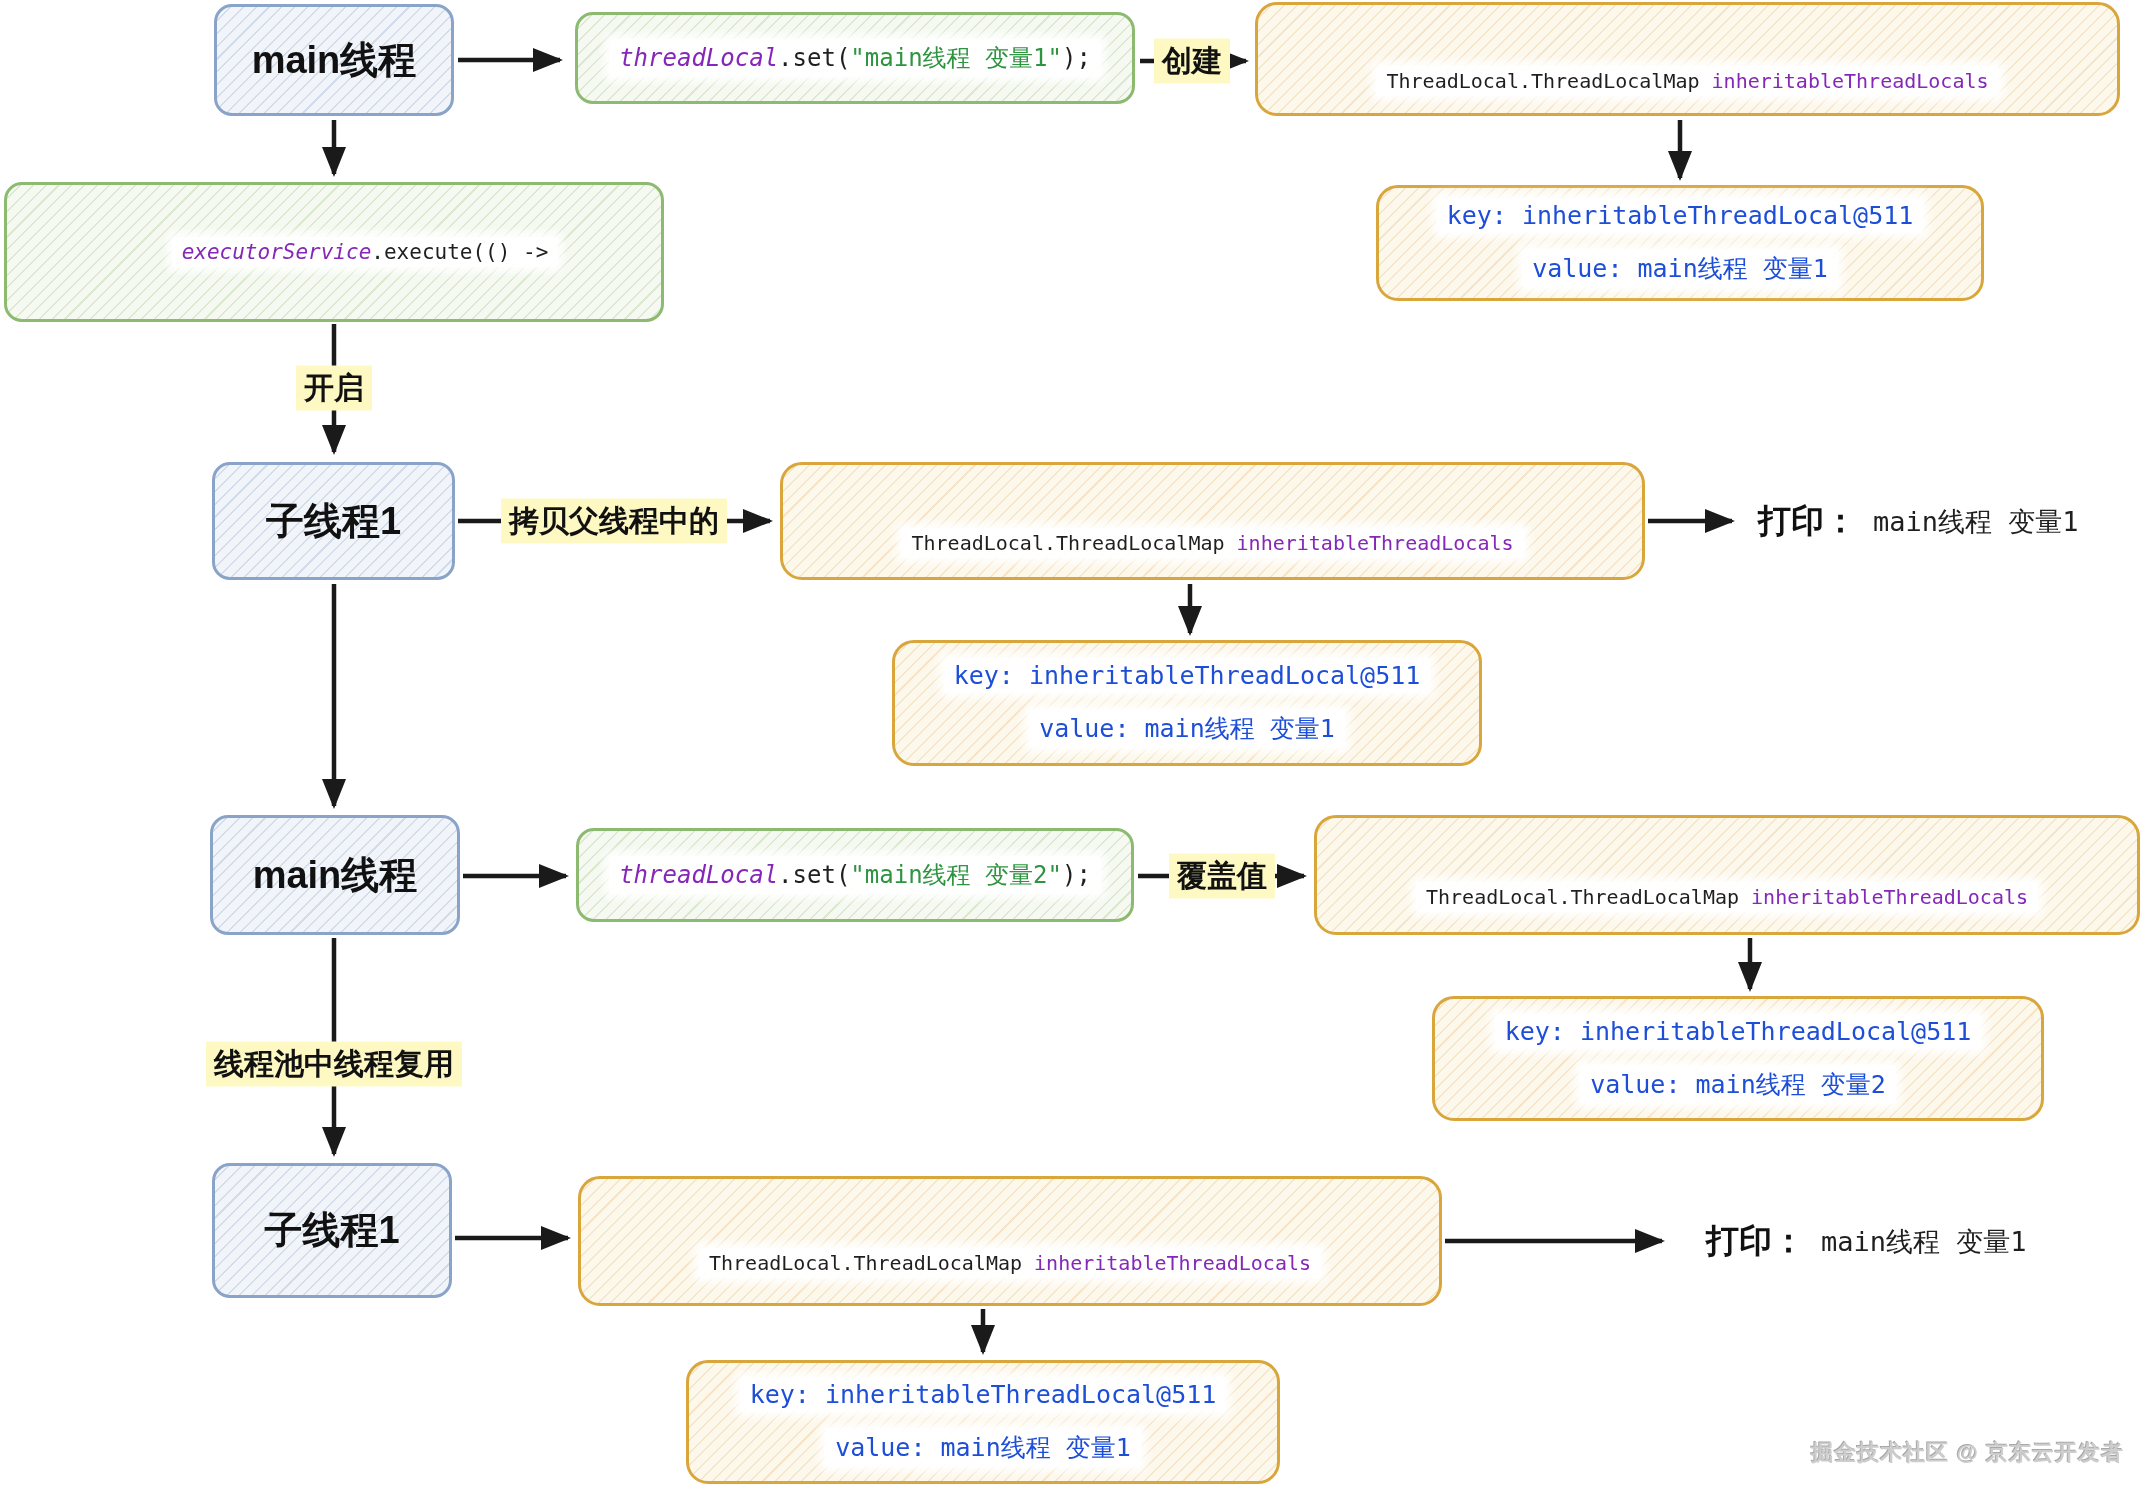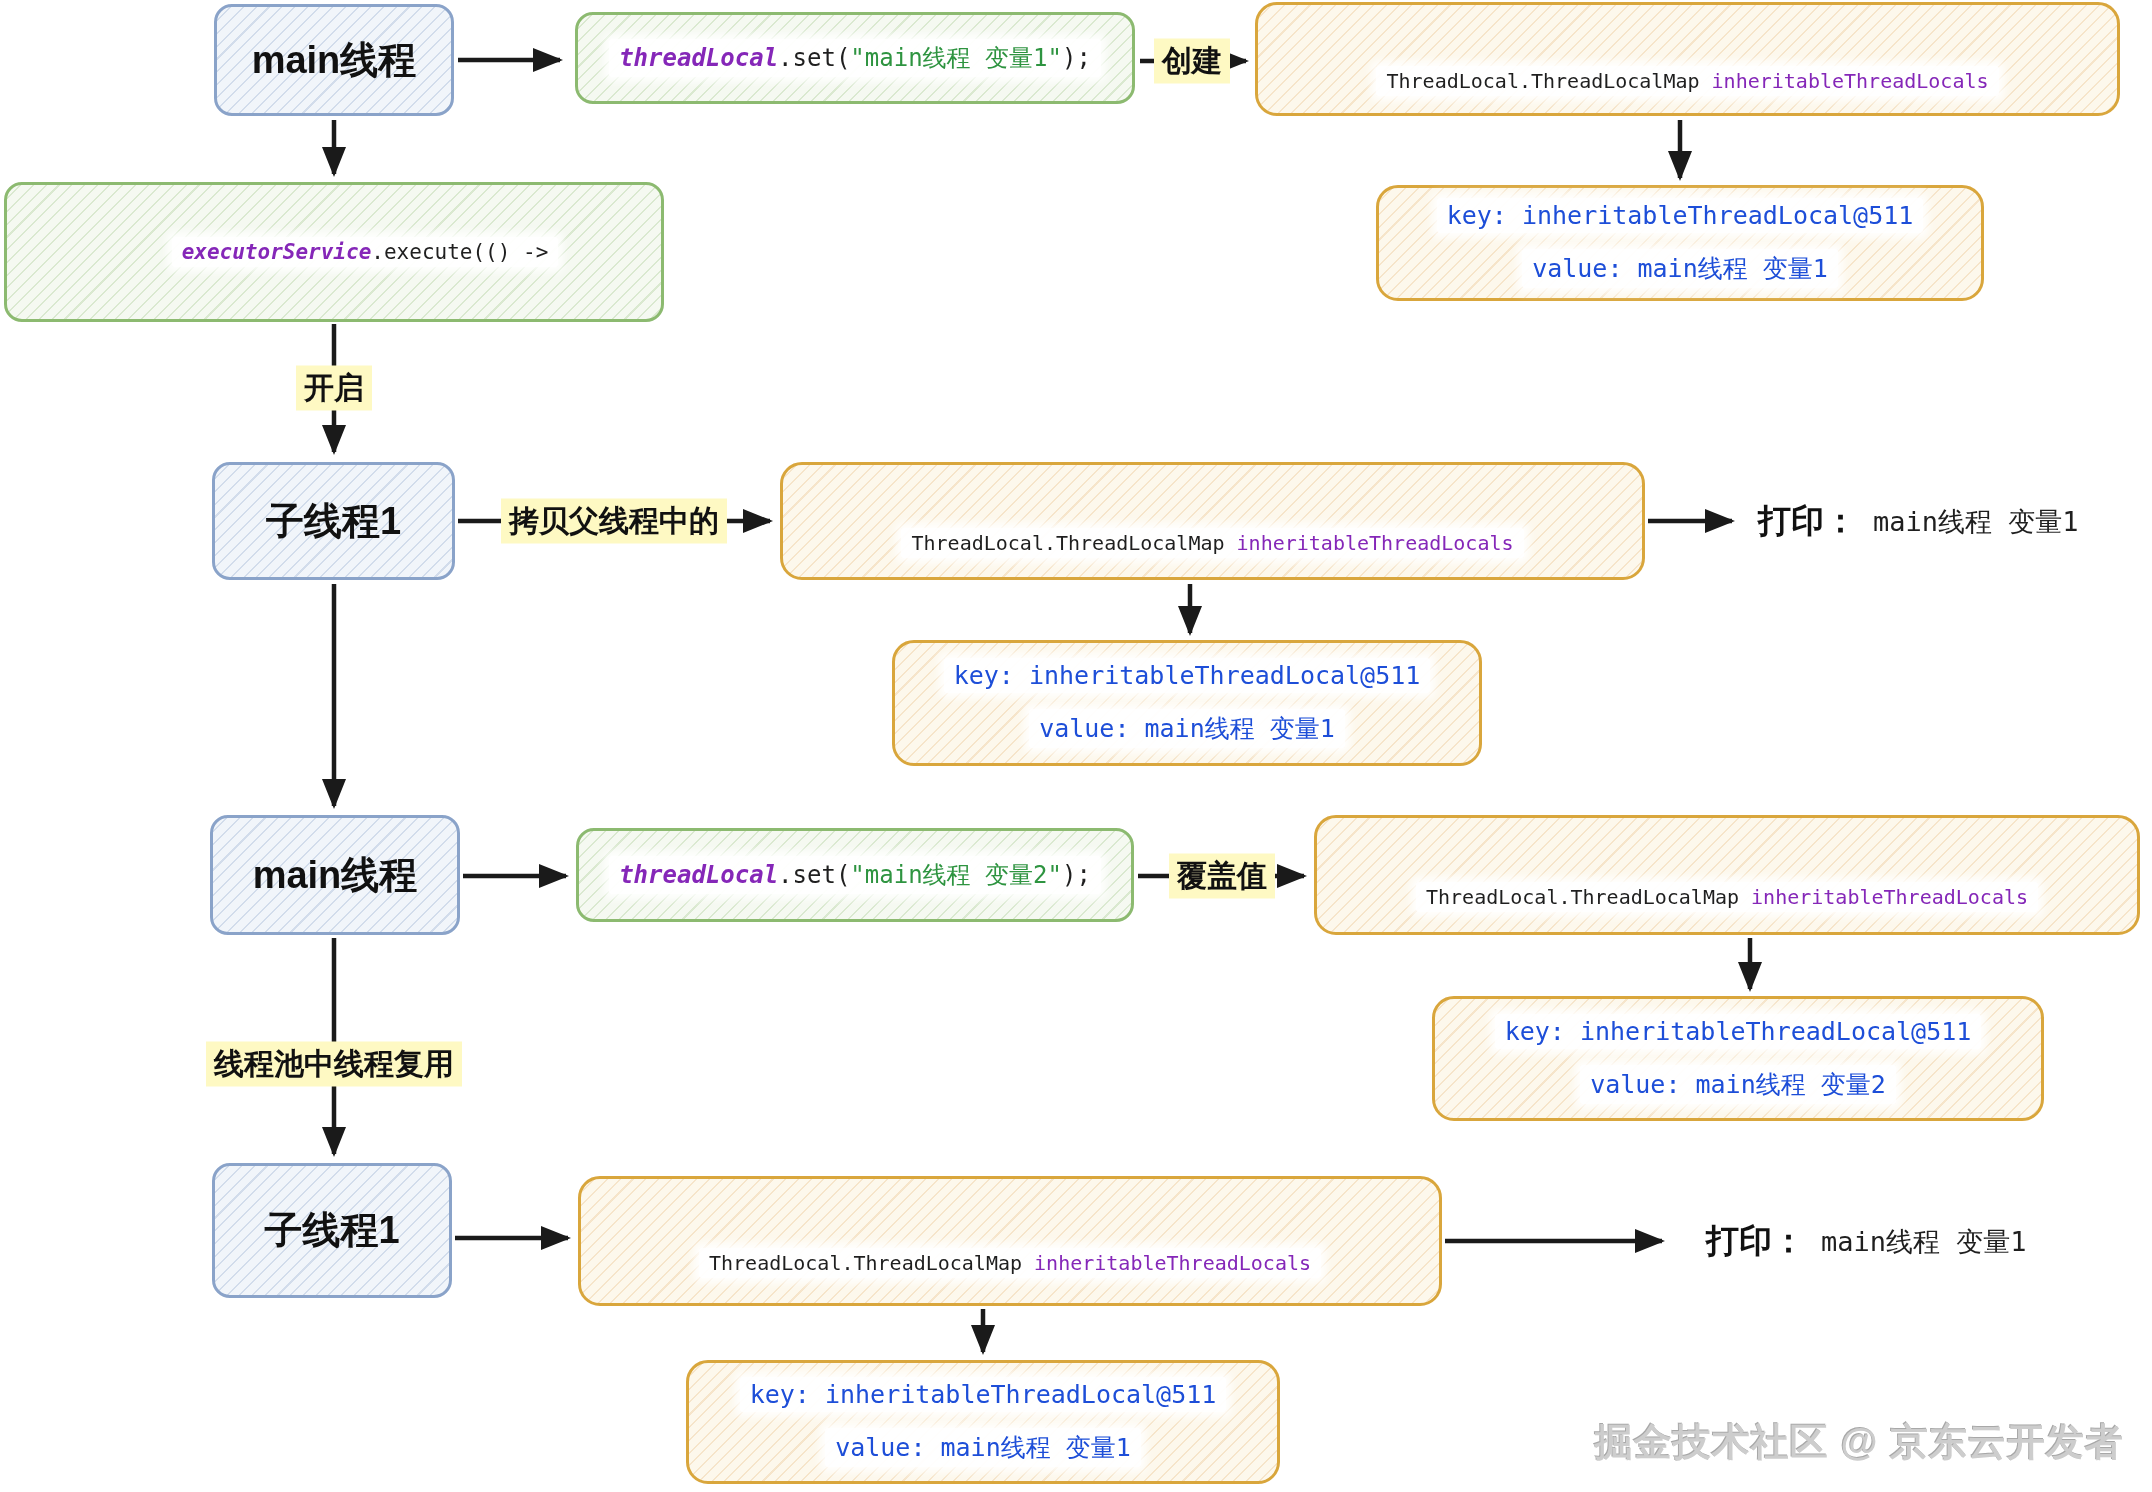--- a/index.html
+++ b/index.html
@@ -26,36 +26,36 @@
   .band{
     background:rgba(255,255,255,.96);box-shadow:0 0 8px 5px rgba(255,255,255,.92);
     padding:3px 10px;border-radius:2px;white-space:nowrap;
   }
   .mono{font-family:"DejaVu Sans Mono","Liberation Mono",monospace;}
   .node-label{font-weight:bold;font-size:38px;color:#111;}
   .code-line{font-size:24px;color:#1f1f1f;}
   .exec-line{font-size:21px;color:#1f1f1f;}
   .map-text{font-size:20px;color:#1f1f1f;margin-top:44px;}
   .kv-line{font-size:25px;color:#1d4ed8;}
-  .purple-it{color:#8527b8;font-style:italic;font-weight:bold;}
+  .purple-it{color:#8527b8;font-style:italic;font-weight:normal;}
   .purple{color:#8527b8;}
   .grn{color:#2e9440;}
   .edge-label{
     position:absolute;transform:translate(-50%,-50%);font-weight:600;font-size:30px;
     color:#111;background:#fef9c3;padding:2px 8px;white-space:nowrap;z-index:3;
   }
   .print-row{
     position:absolute;transform:translateY(-50%);display:flex;align-items:center;
     gap:16px;white-space:nowrap;z-index:3;
   }
   .print-prefix{font-weight:bold;font-size:33px;color:#111;}
   .print-value{font-size:27px;color:#1f1f1f;}
   .edges{position:absolute;left:0;top:0;z-index:2;}
   .watermark{
-    position:absolute;right:28px;bottom:24px;font-size:38px;font-weight:bold;
+    position:absolute;right:28px;bottom:24px;font-size:22px;font-weight:bold;
     color:#cdcdcd;letter-spacing:1px;z-index:3;
     text-shadow:-1px -1px 0 #a8a8a8,1px 1px 1px #ffffff;
   }
   .kv-stack{display:flex;flex-direction:column;align-items:center;gap:16px;}
   .exec-stack{display:flex;flex-direction:column;align-items:flex-end;gap:16px;padding:0 14px;}
   .exec-indent{margin-left:62px;}
 </style>
 </head>
 <body>
 

